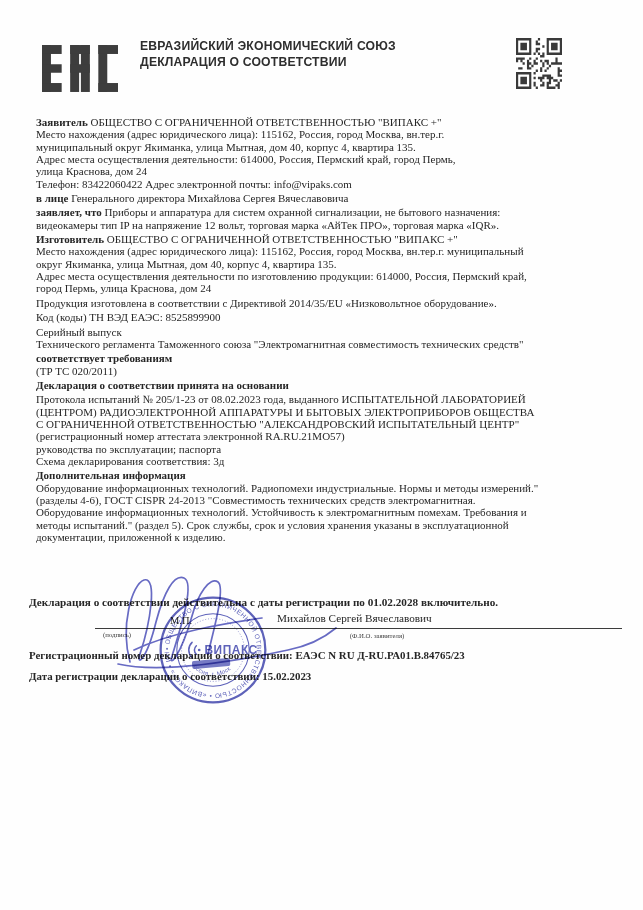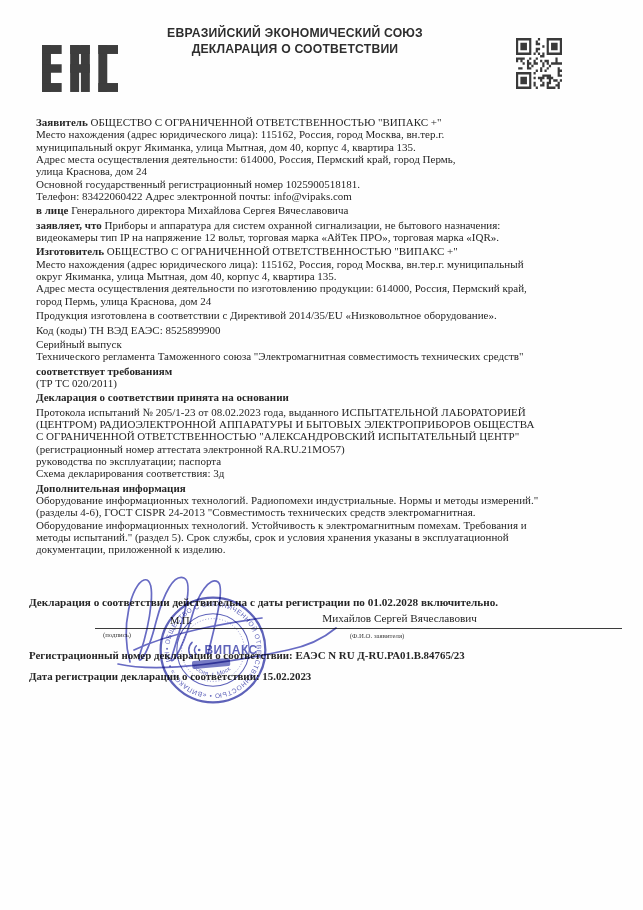--- a/index.html
+++ b/index.html
@@ -1,33 +1,33 @@
 <!DOCTYPE html>
 <html><head>
 <meta charset="utf-8">
 <style>
   html,body{margin:0;padding:0;background:#e8e8e8}
   .page{position:relative;width:643px;height:910px;margin:0 auto;background:#fefefe;
         font-family:"Liberation Serif",serif;color:#262626;overflow:hidden}
   
-  .hdr-title{position:absolute;left:140px;top:26px;width:310px;text-align:center;
+  .hdr-title{position:absolute;left:140px;top:39px;width:310px;
              font-family:"Liberation Sans",sans-serif;font-weight:bold;font-size:12.2px;
              line-height:15.5px;color:#2e2e2e;letter-spacing:.2px}
   .eac{position:absolute;left:42px;top:45px}
   .qr{position:absolute;left:516px;top:38px}
   
   .body-text{position:absolute;left:36px;top:116px;width:600px}
   .ln{font-size:11px;line-height:12.35px;white-space:nowrap}
   .ln b{font-weight:bold}
   .para{margin-top:2px}
   
   .validity{position:absolute;left:29px;top:596px;font-weight:bold;font-size:11.2px;white-space:nowrap}
   .sign-line{position:absolute;left:95px;top:628px;width:527px;border-top:1.2px solid #3c3c3c}
   .mp{position:absolute;left:170px;top:615px;font-size:10.5px}
-  .signer{position:absolute;left:277px;top:612px;width:200px;text-align:right;font-size:11.2px;white-space:nowrap}
+  .signer{position:absolute;left:277px;top:612px;width:200px;text-align:left;font-size:11.2px;white-space:nowrap}
   .cap-sig{position:absolute;left:72px;top:631px;width:90px;text-align:center;font-size:6.8px;color:#3c3c3c}
   .cap-name{position:absolute;left:287px;top:632px;width:180px;text-align:center;font-size:6.8px;color:#3c3c3c}
   .reg-num{position:absolute;left:29px;top:649px;font-weight:bold;font-size:10.9px;white-space:nowrap}
   .reg-date{position:absolute;left:29px;top:670px;font-weight:bold;font-size:10.9px;white-space:nowrap}
   
   .stamp{position:absolute;left:154px;top:591px;opacity:.85;mix-blend-mode:multiply;pointer-events:none}
   .stamp text{fill:#4146ae;font-family:"Liberation Sans",sans-serif}
   .stamp .ring{font-size:7px;letter-spacing:.55px}
   .stamp .bot{font-size:6.3px;letter-spacing:.3px}
   .stamp .ctr{font-size:12.5px;font-weight:bold;letter-spacing:.6px}
@@ -63,21 +63,20 @@
     <rect x="0" y="0" width="21" height="21" fill="#ffffff"></rect>
     <path id="qr-path" fill="#3a3a3a" fill-rule="evenodd" d="M0 0h7v7h-7z M1 1h5v5h-5z M2 2h3v3h-3z M14 0h7v7h-7z M15 1h5v5h-5z M16 2h3v3h-3z M0 14h7v7h-7z M1 15h5v5h-5z M2 16h3v3h-3z M10 0h1v1h-1z M9 1h1v1h-1z M9 2h1v1h-1z M10 2h1v1h-1z M12 3h1v1h-1z M9 4h1v1h-1z M10 4h1v1h-1z M9 5h1v1h-1z M8 6h1v1h-1z M10 6h1v1h-1z M12 6h1v1h-1z M11 7h1v1h-1z M12 7h1v1h-1z M0 8h1v1h-1z M1 8h1v1h-1z M2 8h1v1h-1z M3 8h1v1h-1z M6 8h1v1h-1z M9 8h1v1h-1z M18 8h1v1h-1z M0 9h1v1h-1z M2 9h1v1h-1z M5 9h1v1h-1z M8 9h1v1h-1z M11 9h1v1h-1z M13 9h1v1h-1z M14 9h1v1h-1z M18 9h1v1h-1z M3 10h1v1h-1z M5 10h1v1h-1z M6 10h1v1h-1z M8 10h1v1h-1z M9 10h1v1h-1z M12 10h1v1h-1z M14 10h1v1h-1z M16 10h1v1h-1z M17 10h1v1h-1z M18 10h1v1h-1z M19 10h1v1h-1z M20 10h1v1h-1z M5 11h1v1h-1z M7 11h1v1h-1z M12 11h1v1h-1z M15 11h1v1h-1z M1 12h1v1h-1z M2 12h1v1h-1z M5 12h1v1h-1z M6 12h1v1h-1z M11 12h1v1h-1z M14 12h1v1h-1z M19 12h1v1h-1z M9 13h1v1h-1z M11 13h1v1h-1z M13 13h1v1h-1z M19 13h1v1h-1z M20 13h1v1h-1z M8 14h1v1h-1z M19 14h1v1h-1z M12 15h1v1h-1z M13 15h1v1h-1z M14 15h1v1h-1z M15 15h1v1h-1z M19 15h1v1h-1z M20 15h1v1h-1z M8 16h1v1h-1z M10 16h1v1h-1z M11 16h1v1h-1z M12 16h1v1h-1z M14 16h1v1h-1z M15 16h1v1h-1z M16 16h1v1h-1z M11 17h1v1h-1z M15 17h1v1h-1z M17 17h1v1h-1z M18 17h1v1h-1z M20 17h1v1h-1z M8 18h1v1h-1z M12 18h1v1h-1z M14 18h1v1h-1z M15 18h1v1h-1z M19 18h1v1h-1z M8 19h1v1h-1z M11 19h1v1h-1z M12 19h1v1h-1z M14 19h1v1h-1z M18 19h1v1h-1z M19 19h1v1h-1z M9 20h1v1h-1z M14 20h1v1h-1z M15 20h1v1h-1z M16 20h1v1h-1z M17 20h1v1h-1z M19 20h1v1h-1z "></path>
   </svg>
 
   <div class="body-text">
     <div class="ln"><b>Заявитель </b><span>ОБЩЕСТВО С ОГРАНИЧЕННОЙ ОТВЕТСТВЕННОСТЬЮ "ВИПАКС +"</span></div>
     <div class="ln"><span>Место нахождения (адрес юридического лица): 115162, Россия, город Москва, вн.тер.г.</span></div>
     <div class="ln"><span>муниципальный округ Якиманка, улица Мытная, дом 40, корпус 4, квартира 135.</span></div>
     <div class="ln"><span>Адрес места осуществления деятельности: 614000, Россия, Пермский край, город Пермь,</span></div>
     <div class="ln"><span>улица Краснова, дом 24</span></div>
-    <div class="ln"><span>Основной государственный регистрационный номер 1025900518181.</span></div>
     <div class="ln"><span>Телефон: 83422060422 Адрес электронной почты: info@vipaks.com</span></div>
     <div class="ln para"><b>в лице </b><span>Генерального директора Михайлова Сергея Вячеславовича</span></div>
     <div class="ln para"><b>заявляет, что </b><span>Приборы и аппаратура для систем охранной сигнализации, не бытового назначения:</span></div>
     <div class="ln"><span>видеокамеры тип IP на напряжение 12 вольт, торговая марка «АйТек ПРО», торговая марка «IQR».</span></div>
     <div class="ln para"><b>Изготовитель </b><span>ОБЩЕСТВО С ОГРАНИЧЕННОЙ ОТВЕТСТВЕННОСТЬЮ "ВИПАКС +"</span></div>
     <div class="ln"><span>Место нахождения (адрес юридического лица): 115162, Россия, город Москва, вн.тер.г. муниципальный</span></div>
     <div class="ln"><span>округ Якиманка, улица Мытная, дом 40, корпус 4, квартира 135.</span></div>
     <div class="ln"><span>Адрес места осуществления деятельности по изготовлению продукции: 614000, Россия, Пермский край,</span></div>
     <div class="ln"><span>город Пермь, улица Краснова, дом 24</span></div>
     <div class="ln para"><span>Продукция изготовлена в соответствии с Директивой 2014/35/EU «Низковольтное оборудование».</span></div>

